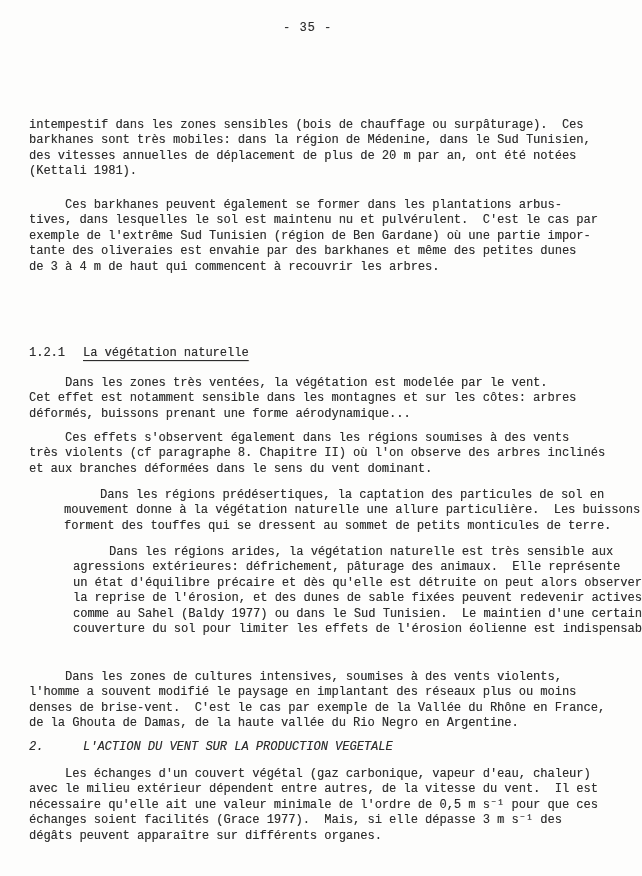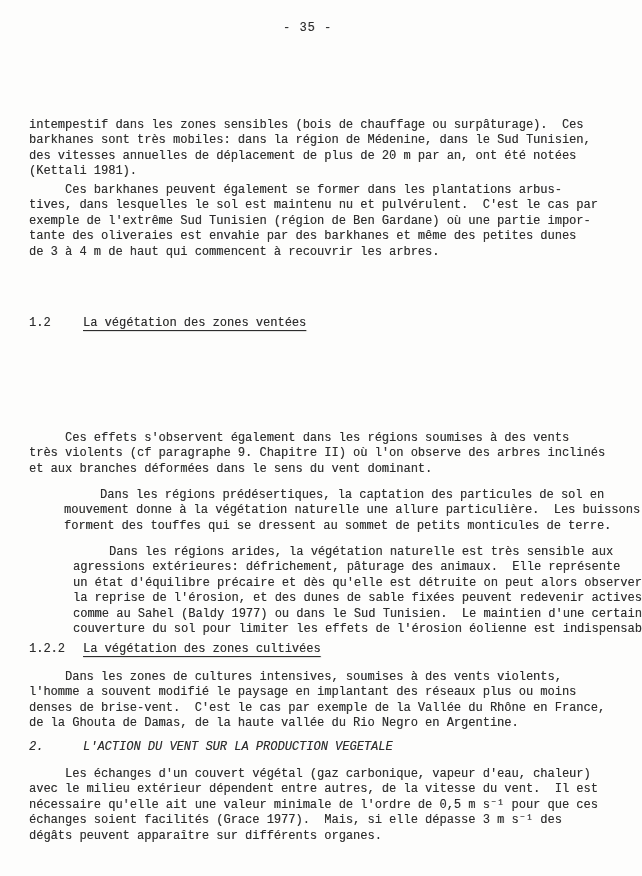--- a/index.html
+++ b/index.html
@@ -31,21 +31,21 @@
     font-size: inherit;
   }
   .heading { position: absolute; left: 29px; white-space: pre; line-height: 15.4px; }
   .hnum { display: inline-block; width: 54px; }
   .underlined {
     text-decoration: underline;
     text-underline-offset: 3.5px;
     text-decoration-thickness: 1px;
   }
   .t-para1 { top: 102px; margin-top: 16px; }
-  .t-para2 { top: 183px; }
+  .t-para2 { top: 198px; }
   .t-para3 { top: 262px; }
   .t-h12   { top: 316px; }
   .t-h121  { top: 346px; }
   .t-para4 { top: 376px; }
   .t-para5 { top: 431px; }
   .t-para6 { top: 488px; margin-left: 35px; }
   .t-para7 { top: 545px; margin-left: 44px; }
   .t-h122  { top: 642px; }
   .t-para8 { top: 670px; }
   .t-h2    { top: 740px; font-style: italic; }
@@ -63,40 +63,42 @@
 des vitesses annuelles de déplacement de plus de 20 m par an, ont été notées
 (Kettali 1981).</div>
 
   <div class="block t-para2">     Ces barkhanes peuvent également se former dans les plantations arbus-
 tives, dans lesquelles le sol est maintenu nu et pulvérulent.  C'est le cas par
 exemple de l'extrême Sud Tunisien (région de Ben Gardane) où une partie impor-
 tante des oliveraies est envahie par des barkhanes et même des petites dunes
 de 3 à 4 m de haut qui commencent à recouvrir les arbres.</div>
 
 
-  <div class="heading t-h12"><span class="hnum">1.2</span><span class="underlined">La végétation des zones ventées</span></div>
 
+  <div class="heading t-h121"><span class="hnum">1.2.1</span><span class="underlined">La végétation naturelle</span></div>
 
+  <div class="block t-para4">     Dans les zones très ventées, la végétation est modelée par le vent.
+Cet effet est notamment sensible dans les montagnes et sur les côtes: arbres
+déformés, buissons prenant une forme aérodynamique...</div>
 
   <div class="block t-para5">     Ces effets s'observent également dans les régions soumises à des vents
-très violents (cf paragraphe 9. Chapitre II) où l'on observe des arbres inclinés
+très violents (cf paragraphe 8. Chapitre II) où l'on observe des arbres inclinés
 et aux branches déformées dans le sens du vent dominant.</div>
 
   <div class="block t-para6">     Dans les régions prédésertiques, la captation des particules de sol en
 mouvement donne à la végétation naturelle une allure particulière.  Les buissons
 forment des touffes qui se dressent au sommet de petits monticules de terre.</div>
 
   <div class="block t-para7">     Dans les régions arides, la végétation naturelle est très sensible aux
 agressions extérieures: défrichement, pâturage des animaux.  Elle représente
 un état d'équilibre précaire et dès qu'elle est détruite on peut alors observer
 la reprise de l'érosion, et des dunes de sable fixées peuvent redevenir actives,
 comme au Sahel (Baldy 1977) ou dans le Sud Tunisien.  Le maintien d'une certaine
 couverture du sol pour limiter les effets de l'érosion éolienne est indispensable.</div>
 
-  <div class="heading t-h122"><span class="hnum">1.2.2</span><span class="underlined">La végétation des zones cultivées</span></div>
 
   <div class="block t-para8">     Dans les zones de cultures intensives, soumises à des vents violents,
 l'homme a souvent modifié le paysage en implantant des réseaux plus ou moins
 denses de brise-vent.  C'est le cas par exemple de la Vallée du Rhône en France,
 de la Ghouta de Damas, de la haute vallée du Rio Negro en Argentine.</div>
 
   <div class="heading t-h2"><span class="hnum">2.</span><span>L'ACTION DU VENT SUR LA PRODUCTION VEGETALE</span></div>
 
   <div class="block t-para9">     Les échanges d'un couvert végétal (gaz carbonique, vapeur d'eau, chaleur)
 avec le milieu extérieur dépendent entre autres, de la vitesse du vent.  Il est

